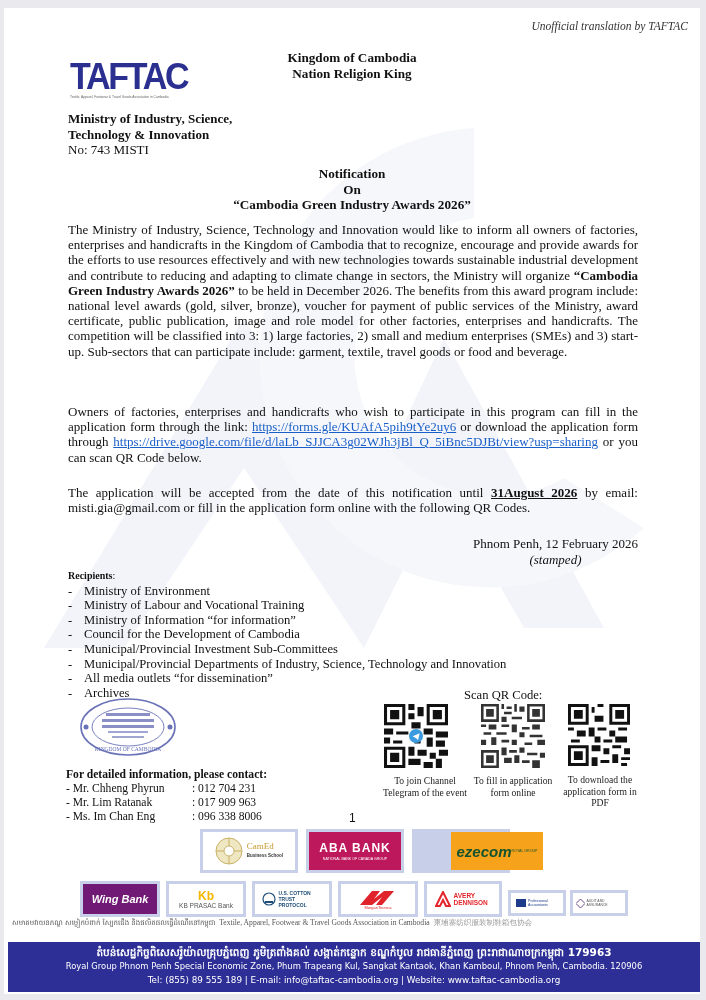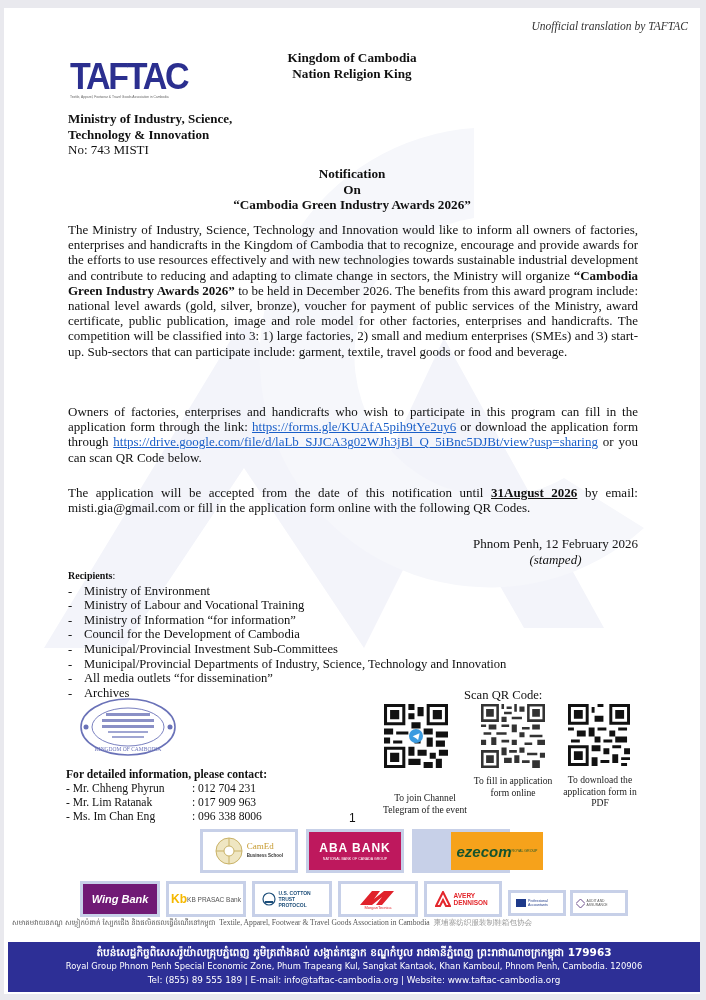--- a/index.html
+++ b/index.html
@@ -138,21 +138,21 @@
   <div class="abs scan">Scan QR Code:</div>
 
   <div class="abs" style="left:376px; top:696px; width:90px;">
     <svg class="qr" style="margin-left:4px" viewBox="0 0 21 21">
       <rect width="21" height="21" fill="#fff"></rect>
       <path d="M0 0h7v7H0zM1 1v5h5V1zM2 2h3v3H2zM14 0h7v7h-7zM15 1v5h5V1zM16 2h3v3h-3zM0 14h7v7H0zM1 15v5h5v-5zM2 16h3v3H2z" fill="#111" fill-rule="evenodd"></path>
       <path d="M8 0h2v2H8zM11 1h2v3h-2zM8 3h2v2H8zM9 6h3v2H9zM0 8h3v2H0zM4 9h4v1H4zM13 8h3v2h-3zM17 9h4v2h-4zM0 11h2v2H0zM3 12h3v1H3zM14 11h2v3h-2zM17 12h3v2h-3zM8 14h2v3H8zM11 15h3v2h-3zM15 16h2v2h-2zM18 15h3v2h-3zM8 18h4v2H8zM13 19h3v2h-3zM17 18h2v3h-2zM10 11h2v2h-2z" fill="#111"></path>
       <circle cx="10.5" cy="10.5" r="2.3" fill="#3b9be0"></circle>
       <path d="M9.4 10.6l2.3-1-0.5 2.2-0.7-0.6z" fill="#fff"></path>
     </svg>
-    <div class="qrcap" style="margin-top:20px">To join Channel Telegram of the event</div>
+    <div class="qrcap" style="margin-top:3px">To join Channel Telegram of the event</div>
   </div>
 
   <div class="abs" style="left:464px; top:696px; width:90px;">
     <svg class="qr" style="margin-left:13px" viewBox="0 0 25 25">
       <rect width="25" height="25" fill="#fff"></rect>
       <path d="M0 0h7v7H0zM1 1v5h5V1zM2 2h3v3H2zM18 0h7v7h-7zM19 1v5h5V1zM20 2h3v3h-3zM0 18h7v7H0zM1 19v5h5v-5zM2 20h3v3H2z" fill="#333" fill-rule="evenodd"></path>
       <path d="M8 0h1v2H8zM10 1h2v1h-2zM13 0h1v3h-1zM15 1h2v2h-2zM9 3h3v1H9zM8 5h2v2H8zM12 5h4v1h-4zM0 8h2v1H0zM3 8h3v2H3zM8 8h3v1H8zM12 8h2v3h-2zM16 9h3v1h-3zM20 8h3v2h-3zM1 11h3v1H1zM6 11h4v1H6zM15 11h2v2h-2zM19 12h5v1h-5zM0 14h2v2H0zM4 13h2v3H4zM8 14h3v1H8zM12 14h2v2h-2zM17 15h3v1h-3zM22 14h3v2h-3zM8 17h2v3H8zM11 18h3v1h-3zM15 17h2v2h-2zM18 19h4v1h-4zM9 21h3v2H9zM13 20h2v3h-2zM16 22h3v1h-3zM20 22h3v3h-3zM23 19h2v2h-2z" fill="#333"></path>
     </svg>
     <div class="qrcap" style="margin-top:3px">To fill in application form online</div>
   </div>
@@ -189,21 +189,21 @@
     <div class="inner" style="background:#f6a21b; flex-direction:row; color:#14532d;margin-left:36px;">
       <div style="font-size:15px; font-weight:bold; font-style:italic">ezecom</div>
       <div style="font-size:3.6px">ROYAL GROUP</div>
     </div>
   </div>
 
   <div class="sponsor" style="left:76px; top:873px; width:80px; height:36px;">
     <div class="inner" style="background:#701a75; color:#fff; font-weight:bold; font-style:italic; font-size:11px;">Wing Bank</div>
   </div>
   <div class="sponsor" style="left:162px; top:873px; width:80px; height:36px;">
-    <div class="inner" style="background:#fff; flex-direction:row;">
+    <div class="inner" style="background:#fff; flex-direction:column;">
       <div style="color:#f5b800; font-size:12px; font-weight:bold; line-height:12px">Kb</div>
       <div style="font-size:6.5px; color:#555">KB PRASAC Bank</div>
     </div>
   </div>
   <div class="sponsor" style="left:248px; top:873px; width:80px; height:36px;">
     <div class="inner" style="background:#fff; gap:3px;">
       <svg width="14" height="14" viewBox="0 0 14 14">
           <circle cx="7" cy="7" r="6" fill="none" stroke="#1e4f7a" stroke-width="1.2"></circle>
           <path d="M3 9h8v2H3z" fill="#1e4f7a"></path>
         </svg>

